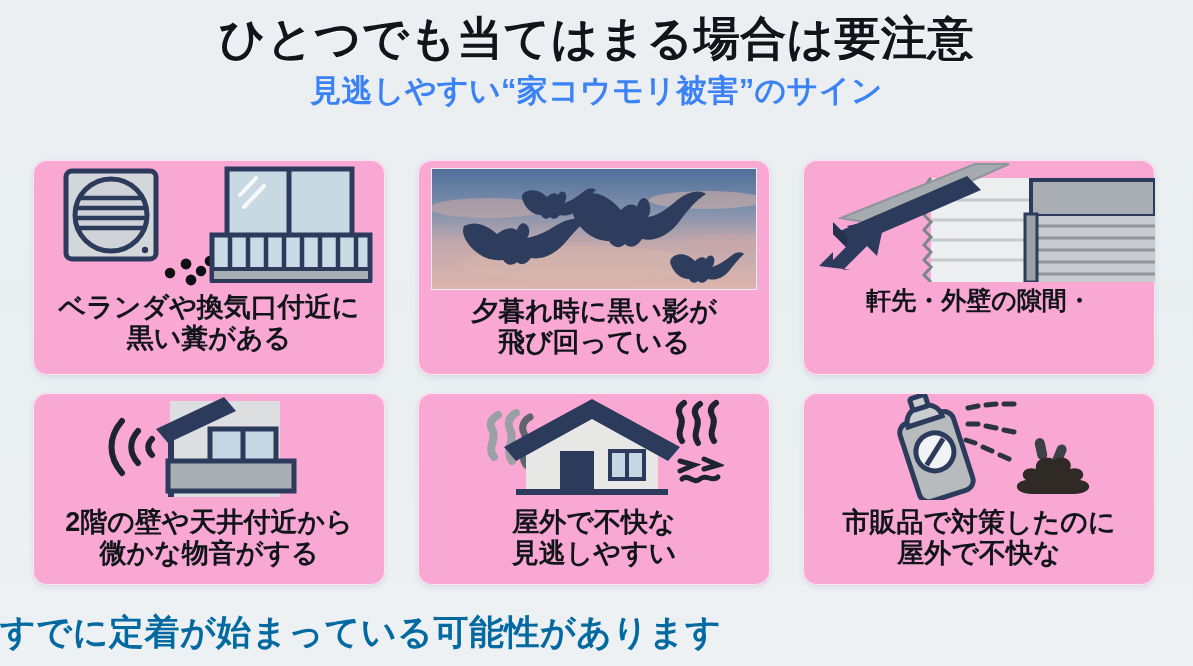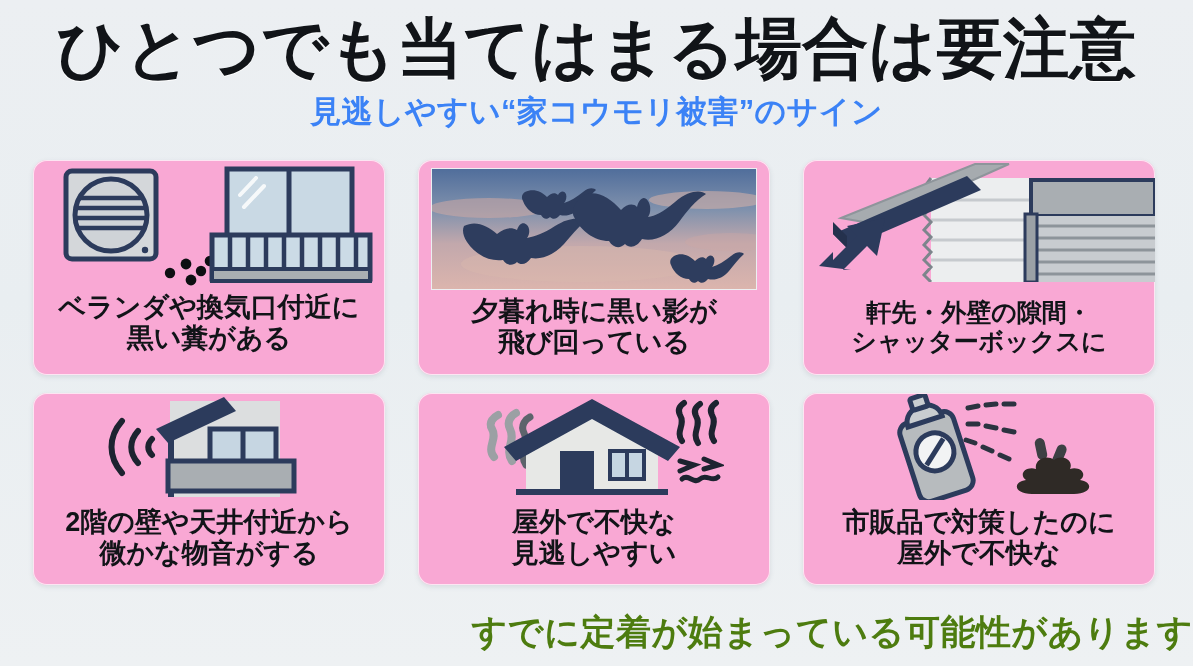--- a/index.html
+++ b/index.html
@@ -8,21 +8,21 @@
     background:linear-gradient(180deg,#eceff2 0%,#e9eef1 45%,#eef1f3 100%);
     font-family:"Liberation Sans","DejaVu Sans",sans-serif;
     overflow:hidden;
     position:relative;
   }
   .page{width:1193px;height:666px;position:relative;}
 
   
   .header{padding-top:14px;text-align:center;}
   .title{
-    font-size:66px;font-weight:700;color:#111418;letter-spacing:0.5px;
+    font-size:46px;font-weight:700;color:#111418;letter-spacing:0.5px;
     line-height:1.06;text-shadow:0 1px 0 rgba(255,255,255,.9);
   }
   .subtitle{
     font-size:31px;font-weight:700;color:#3b82f6;margin-top:7px;letter-spacing:0.3px;
   }
 
   
   .grid{
     position:absolute;left:33px;top:160px;
     width:1127px;
@@ -49,22 +49,22 @@
     text-align:center;font-weight:700;color:#111418;
     font-size:27px;line-height:1.16;letter-spacing:0px;
     padding:0 8px;
   }
   .r1 .caption{margin-top:4px;}
   .r2 .caption{margin-top:6px;}
   .cap3{font-size:25px;line-height:1.14;}
 
   
   .footer{
-    position:absolute;left:0;right:0;bottom:10px;text-align:right;
-    font-size:35px;font-weight:700;color:#4d7c0f;letter-spacing:0.5px;
+    position:absolute;left:0;right:0;bottom:10px;text-align:left;
+    font-size:35px;font-weight:700;color:#0369a1;letter-spacing:0.5px;
   }
 
   svg{display:block;}
 </style>
 </head>
 <body>
 
 <div class="page">
 
   <div class="header">
@@ -195,23 +195,22 @@
             <line x1="232" y1="88" x2="352" y2="88"></line>
             <line x1="232" y1="100" x2="352" y2="100"></line>
             <line x1="232" y1="112" x2="352" y2="112"></line>
           </g>
 
           <rect x="222" y="52" width="12" height="68" fill="#9ba1a6" stroke="#2c3b5c" stroke-width="3"></rect>
 
           <path d="M16 104 L30 90 L30 98 L54 74 L44 64 L82 56 L74 94 L64 84 L40 108 L48 108 Z" fill="#2c3b5c"></path>
         </svg>
       </div>
-      <div class="caption cap3" style="margin-top:16px;">
+      <div class="caption cap3" style="margin-top:4px;">
         <div>軒先・外壁の隙間・</div>
-        <div>シャッターボックスに</div>
       </div>
     </div>
 
     <div class="card r2">
       <div class="art">
         <svg width="250" height="104" viewBox="0 0 250 104">
 
           <g fill="none" stroke="#1d2330" stroke-width="6" stroke-linecap="round">
             <path d="M38 26 C24 42 24 62 38 78"></path>
             <path d="M54 36 C45 46 45 58 54 68"></path>

